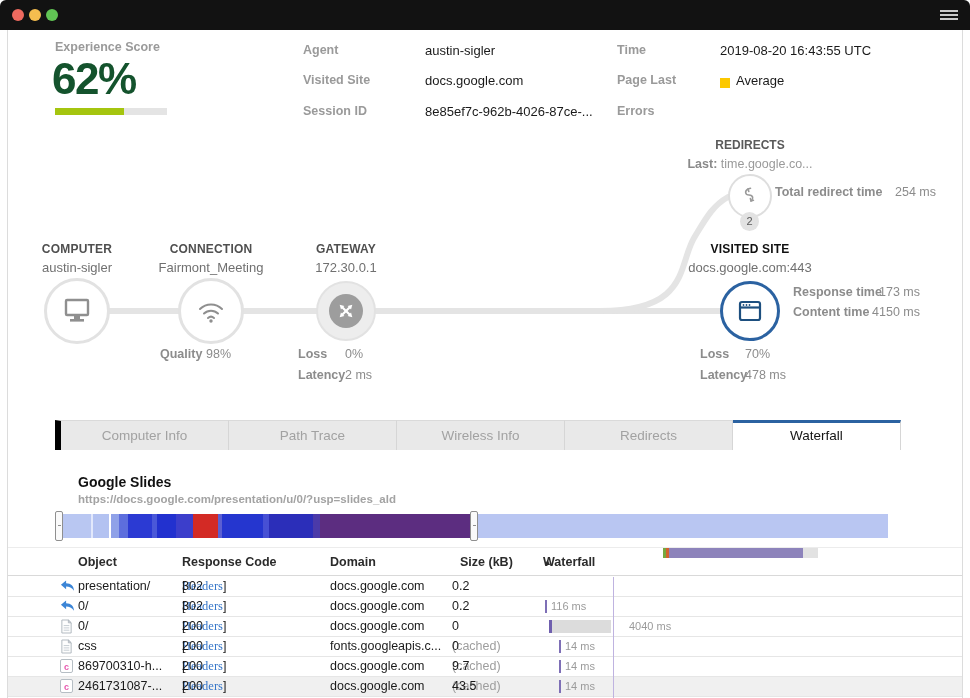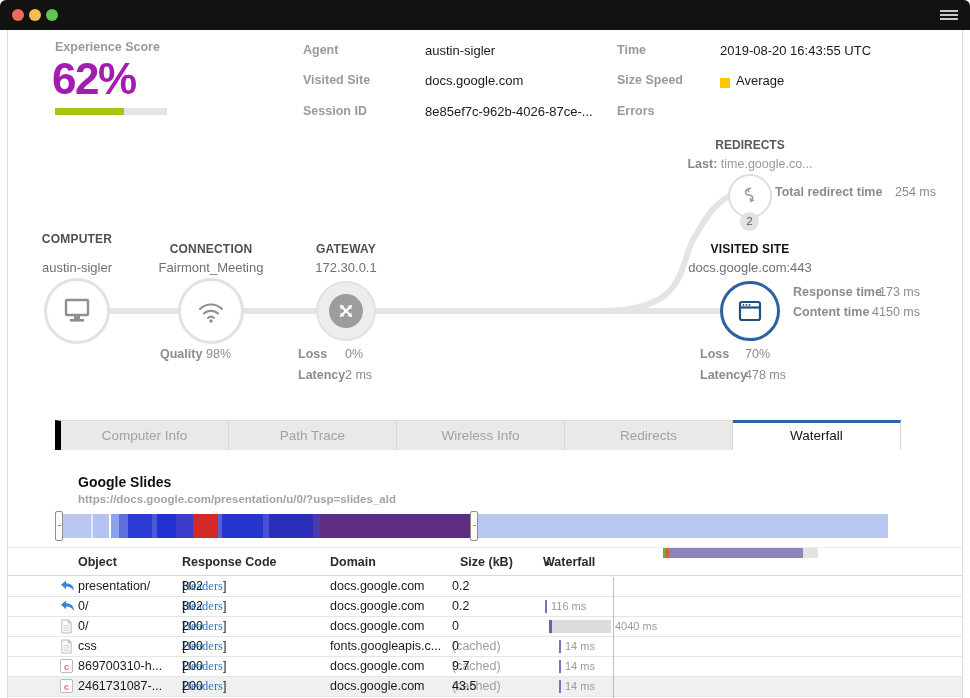--- a/index.html
+++ b/index.html
@@ -16,21 +16,21 @@
   .burger{position:absolute;right:12px;top:8px;width:18px;height:14px;cursor:pointer;}
   .burger i{display:block;height:2px;margin:2px 0;background:#c9c9c9;}
 
   .frame-l{position:absolute;left:7px;top:30px;bottom:0;width:1px;background:#dcdcdc;}
   .frame-r{position:absolute;right:7px;top:30px;bottom:0;width:1px;background:#dcdcdc;}
 
   
   .lbl{font-size:12.5px;font-weight:bold;color:#9a9a9a;}
   .val{font-size:13px;color:#1a1a1a;}
   .exp-label{left:55px;top:40px;font-size:12.5px;font-weight:bold;color:#9a9a9a;}
-  .exp-value{left:52px;top:54px;font-size:44px;font-weight:800;color:#a21caf;letter-spacing:-1.5px;}
+  .exp-value{left:52px;top:54px;font-size:44px;font-weight:800;color:#14532d;letter-spacing:-1.5px;}
   .exp-bar{left:55px;top:108px;width:112px;height:7px;background:#e4e4e4;}
   .exp-fill{height:7px;background:#a5c50f;}
   .ps-square{width:10px;height:10px;background:#fcc800;display:inline-block;}
 
   
   .map-svg{left:0;top:130px;}
   .node-circle{border-radius:50%;background:#fff;box-sizing:border-box;
                display:flex;align-items:center;justify-content:center;cursor:pointer;}
   .big{width:66px;height:66px;border:3px solid #e2e2e2;}
   .node-title{font-size:12px;font-weight:bold;color:#4f4f4f;text-align:center;letter-spacing:.2px;}
@@ -118,21 +118,21 @@
 
   <div class="abs lbl" style="left:303px;top:43px">Agent</div>
   <div class="abs val" style="left:425px;top:43px">austin-sigler</div>
   <div class="abs lbl" style="left:303px;top:73px">Visited Site</div>
   <div class="abs val" style="left:425px;top:73px">docs.google.com</div>
   <div class="abs lbl" style="left:303px;top:104px">Session ID</div>
   <div class="abs val" style="left:425px;top:104px">8e85ef7c-962b-4026-87ce-...</div>
 
   <div class="abs lbl" style="left:617px;top:43px">Time</div>
   <div class="abs val" style="left:720px;top:43px">2019-08-20 16:43:55 UTC</div>
-  <div class="abs lbl" style="left:617px;top:73px">Size Speed</div>
+  <div class="abs lbl" style="left:617px;top:73px">Page Last</div>
   <div class="abs" style="left:720px;top:74px"><span class="ps-square"></span></div>
   <div class="abs val" style="left:736px;top:73px">Average</div>
   <div class="abs lbl" style="left:617px;top:104px">Errors</div>
   <div class="abs val" style="left:720px;top:104px"></div>
 
   <svg class="abs map-svg" width="970" height="280">
     <line x1="77" y1="181" x2="750" y2="181" stroke="#e4e4e4" stroke-width="6"></line>
     <path d="M 600 181 C 690 181 678 135 694 108 C 705 90 712 76 728 67" fill="none" stroke="#e4e4e4" stroke-width="6" stroke-linecap="round"></path>
   </svg>
 
@@ -145,21 +145,21 @@
     <svg width="20" height="20" viewBox="0 0 20 20">
       <path d="M8 3 C4.5 5 5 9 9 9 C13.5 9 13.5 13 11 15" fill="none" stroke="#9a9a9a" stroke-width="1.6" stroke-linecap="round"></path>
       <path d="M8 3 L10.5 2.2 M8 3 L8.8 5.4" fill="none" stroke="#9a9a9a" stroke-width="1.6" stroke-linecap="round"></path>
       <path d="M11 15 L13.4 14.2 M11 15 L10.4 12.6" fill="none" stroke="#9a9a9a" stroke-width="1.6" stroke-linecap="round"></path>
     </svg>
   </div>
   <div class="abs redir-badge">2</div>
   <div class="abs stat-lbl" style="left:775px;top:185px">Total redirect time</div>
   <div class="abs stat-val" style="left:895px;top:185px">254 ms</div>
 
-  <div class="abs node-title" style="left:17px;top:232px;width:120px">COMPUTER</div>
+  <div class="abs node-title" style="left:17px;top:242px;width:120px">COMPUTER</div>
   <div class="abs node-name" style="left:17px;top:260px;width:120px">austin-sigler</div>
   <div class="abs node-circle big" style="left:44px;top:278px">
     <svg width="32" height="30" viewBox="0 0 32 30">
       <rect x="5" y="4" width="22" height="15" rx="1" fill="none" stroke="#8f8f8f" stroke-width="2.4"></rect>
       <rect x="13" y="19" width="6" height="4" fill="#8f8f8f"></rect>
       <rect x="9" y="23" width="14" height="2.6" fill="#8f8f8f"></rect>
     </svg>
   </div>
 
   <div class="abs node-title" style="left:151px;top:242px;width:120px">CONNECTION</div>
@@ -316,21 +316,21 @@
             <line x1="4" y1="12" x2="10" y2="12" stroke="#c3cad0"></line>
           </svg>
       </span>
       <span class="c-obj">0/</span>
       <span class="c-code"><span>200</span> <span>[</span><a>Headers</a><span>]</span></span>
       <span class="c-dom">docs.google.com</span>
       <span class="c-size"><span>0</span> <span class="note"></span></span>
       <span class="c-wf">
           <i class="wtick" style="left: 6px;"></i>
           <i class="wbar" style="left: 6px; width: 62px;"></i>
-          <span class="wlabel" style="left: 72px;">4040 ms</span>
+          <span class="wlabel" style="left: 86px;">4040 ms</span>
         </span>
     </div>
 
     <div class="trow">
       <span class="cicon">
         <svg width="13" height="15" viewBox="0 0 14 16">
             <path d="M2 1 h7 l3 3 v11 h-10 z" fill="#fdfdfd" stroke="#aeb6bd"></path>
             <path d="M9 1 l3 3 h-3 z" fill="#dfe3e6" stroke="#aeb6bd"></path>
             <line x1="4" y1="7" x2="10" y2="7" stroke="#c3cad0"></line>
             <line x1="4" y1="9.5" x2="10" y2="9.5" stroke="#c3cad0"></line>

